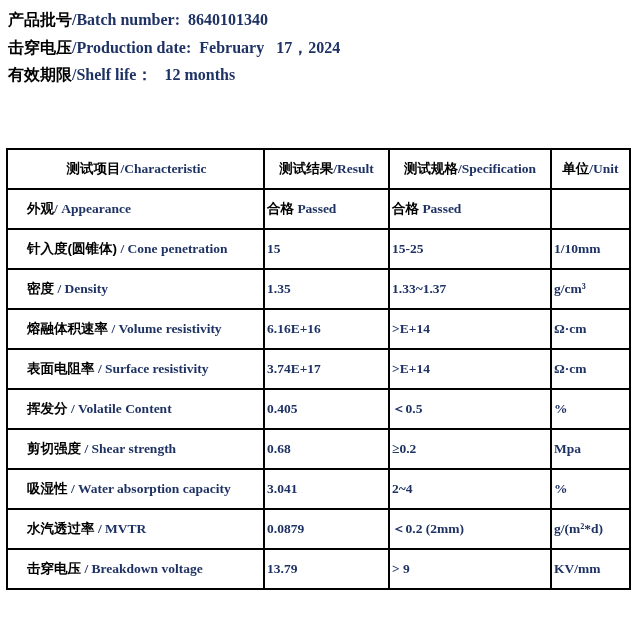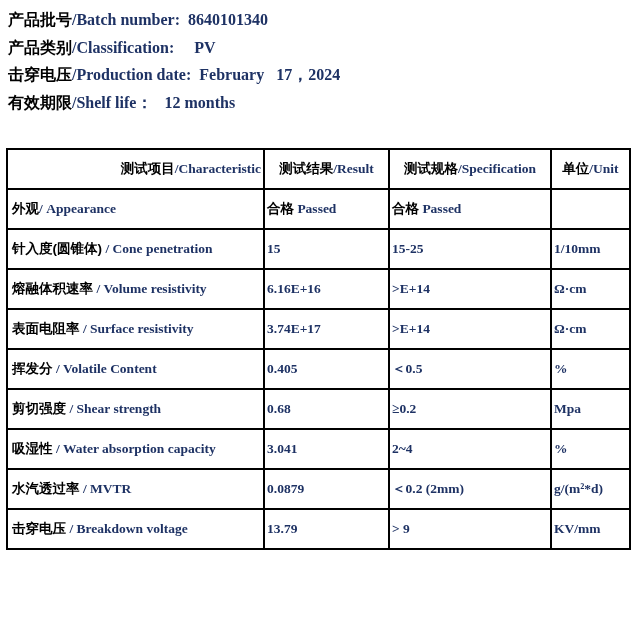--- a/index.html
+++ b/index.html
@@ -50,33 +50,32 @@
     font-size: 13.5px;
     vertical-align: middle;
     overflow: hidden;
     white-space: pre;
   }
   table.report tr {
     height: 40px;
   }
   table.report .name-cell {
     text-align: left;
-    padding-left: 4px;
+    padding-left: 19px;
   }
   table.report th.name-col {
-    text-align: right;
+    text-align: center;
     padding-left: 4px;
   }
 </style>
 </head>
 <body>
 
 <div class="doc-header">
   <div class="header-line"><span class="zh">产品批号</span><span class="en">/Batch number:  </span><span class="en">8640101340</span></div>
-  <div class="header-line"><span class="zh">产品类别</span><span class="en">/Classification:     </span><span class="en">PV</span></div>
   <div class="header-line"><span class="zh">击穿电压</span><span class="en">/Production date:  </span><span class="en">February   17，2024</span></div>
   <div class="header-line"><span class="zh">有效期限</span><span class="en">/Shelf life：   </span><span class="en">12 months</span></div>
 </div>
 
 <table class="report">
   <colgroup>
     <col style="width:257px">
     <col style="width:125px">
     <col style="width:162px">
     <col style="width:79px">
@@ -94,20 +93,26 @@
         <td class="name-cell"><span class="zh">外观</span><span class="en">/ Appearance</span></td>
         <td><span class="zh">合格</span><span class="en"> Passed</span></td>
         <td><span class="zh">合格</span><span class="en"> Passed</span></td>
         <td></td>
       </tr>
       <tr>
         <td class="name-cell"><span class="zh">针入度(圆锥体)</span><span class="en"> / Cone penetration</span></td>
         <td><span class="en">15</span></td>
         <td><span class="en">15-25</span></td>
         <td><span class="en">1/10mm</span></td>
+      </tr>
+      <tr>
+        <td class="name-cell"><span class="zh">密度</span><span class="en"> / Density</span></td>
+        <td><span class="en">1.35</span></td>
+        <td><span class="en">1.33~1.37</span></td>
+        <td><span class="en">g/cm³</span></td>
       </tr>
       <tr>
         <td class="name-cell"><span class="zh">熔融体积速率</span><span class="en"> / Volume resistivity</span></td>
         <td><span class="en">6.16E+16</span></td>
         <td><span class="en">&gt;E+14</span></td>
         <td><span class="en">Ω·cm</span></td>
       </tr>
       <tr>
         <td class="name-cell"><span class="zh">表面电阻率</span><span class="en"> / Surface resistivity</span></td>
         <td><span class="en">3.74E+17</span></td>

